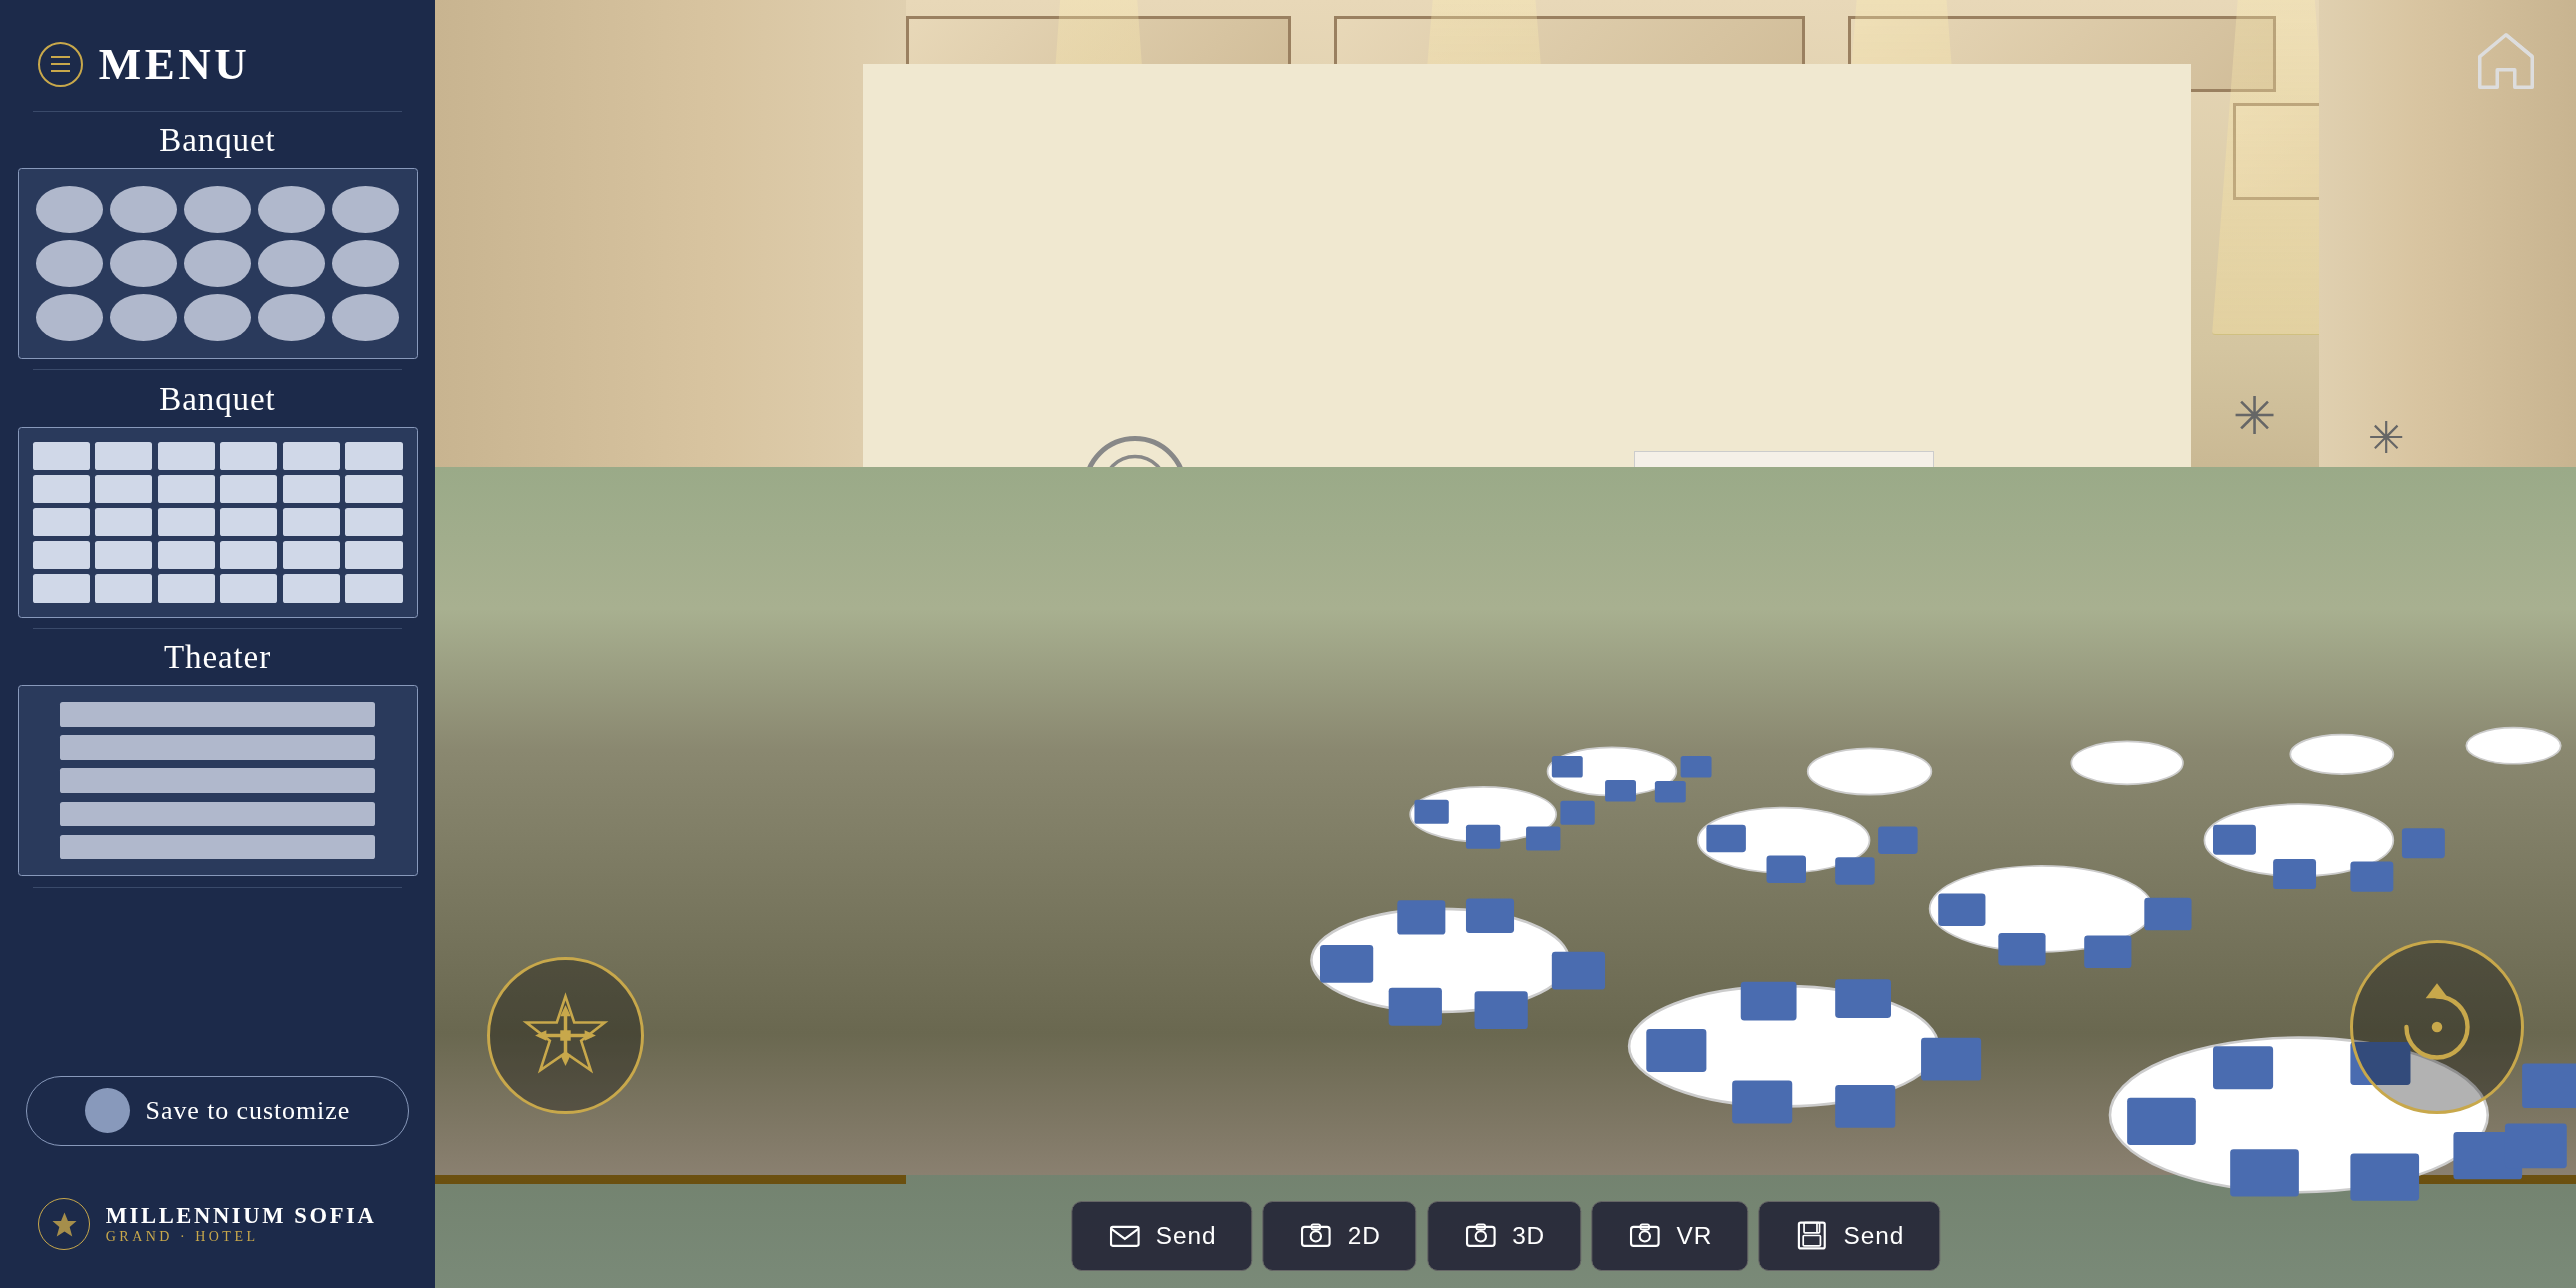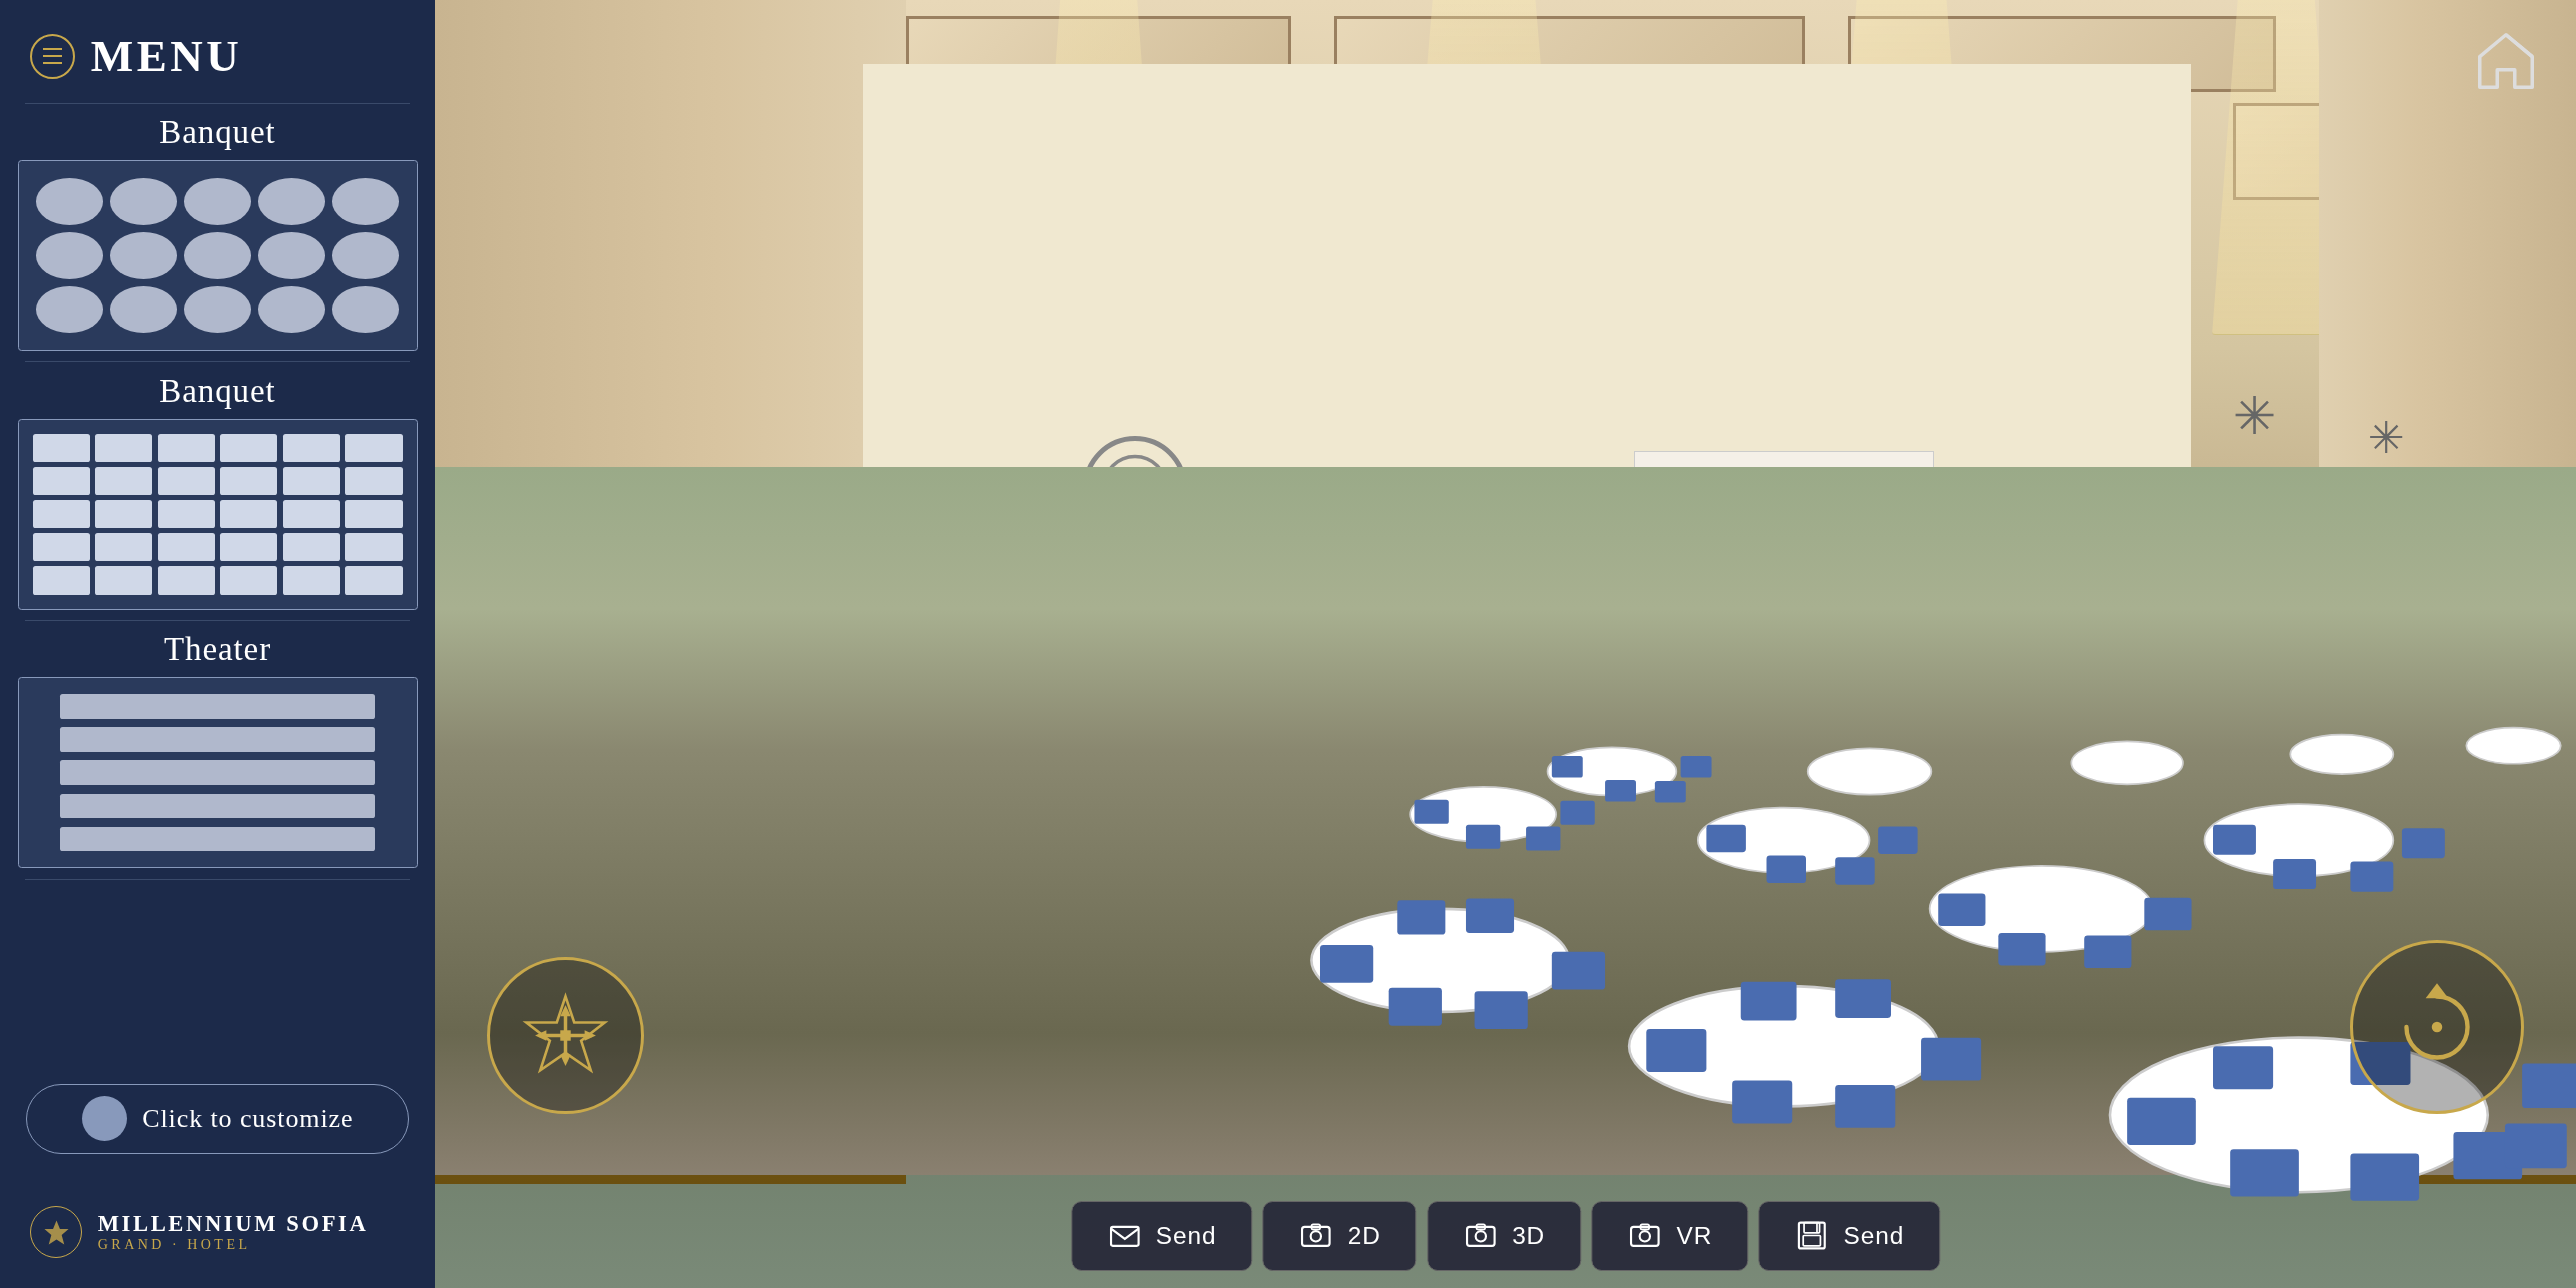--- a/index.html
+++ b/index.html
@@ -14,21 +14,21 @@
     }
 
     
     #sidebar {
       width: 435px;
       height: 1288px;
       background: #1c2a4a;
       display: flex;
       flex-direction: column;
       align-items: center;
-      padding: 4px;
+      padding: 12px;
       position: relative;
       z-index: 10;
       flex-shrink: 0;
     }
 
     .menu-header {
       display: flex;
       align-items: center;
       gap: 15.7px;
       padding: 26px 26px 17.4px 26px;
@@ -565,21 +565,21 @@
         <div class="cabaret-row"></div>
         <div class="cabaret-row"></div>
       </div>
     </div>
   </div>
 
   <div class="sidebar-divider"></div>
 
   <div class="customize-btn">
     <div class="customize-toggle"></div>
-    <span>Click to customize</span>
+    <span>Save to customize</span>
   </div>
 
   <div class="hotel-logo">
     <div class="logo-emblem">
       <svg width="31" height="31" viewBox="0 0 36 36">
         <path d="M18 4 L22 14 L32 14 L24 21 L27 32 L18 26 L9 32 L12 21 L4 14 L14 14 Z" fill="#c8a84b" opacity="0.8"></path>
       </svg>
     </div>
     <div class="logo-text">
       <div class="logo-main">MILLENNIUM SOFIA</div>

